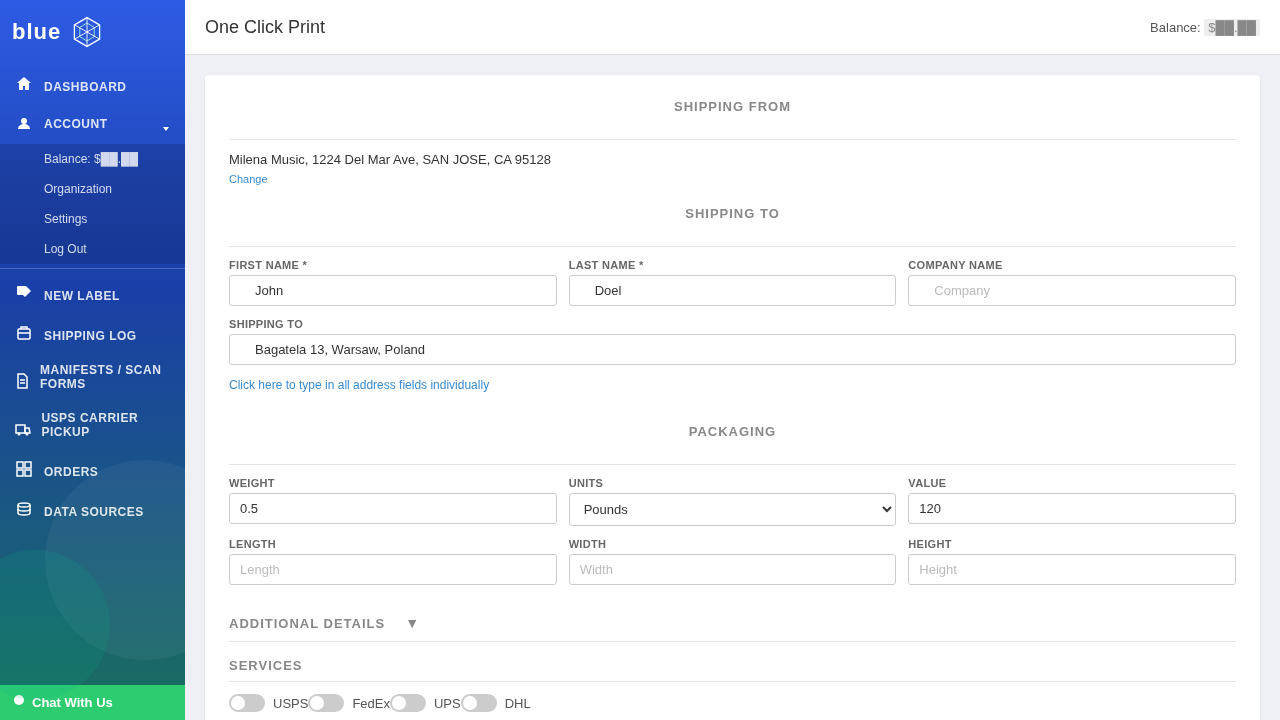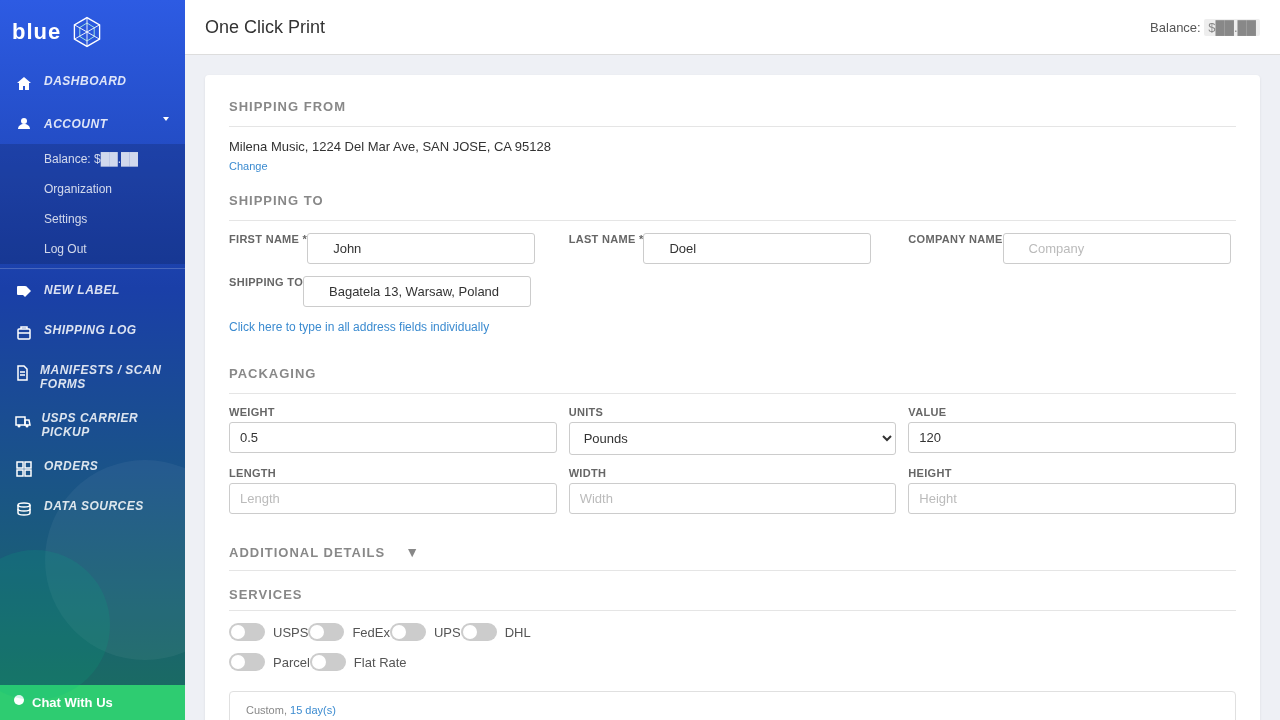--- a/index.html
+++ b/index.html
@@ -33,30 +33,29 @@
       width: 36px;
       height: 36px;
     }
     #sidebar-nav {
       flex: 1;
       display: flex;
       flex-direction: column;
     }
     .nav-item {
       display: flex;
-      align-items: flex-start;
+      align-items: flex-end;
       gap: 10px;
       padding: 10px 14px;
       color: rgba(255,255,255,0.85);
       cursor: pointer;
       font-size: 12px;
       font-weight: 600;
       letter-spacing: 0.5px;
       text-transform: uppercase;
-      font-style: italic;
     }
     .nav-icon { width: 20px; height: 20px; display: flex; align-items: center; justify-content: center; }
     .nav-sub {
       background: rgba(0,0,0,0.15);
       padding: 0;
     }
     .nav-sub-item {
       padding: 8px 14px 8px 44px;
       color: rgba(255,255,255,0.8);
       cursor: pointer;
@@ -107,30 +106,31 @@
       padding: 24px;
       box-shadow: 0 1px 3px rgba(0,0,0,0.08);
     }
     .section-title {
       font-size: 13px;
       font-weight: 700;
       color: #888;
       letter-spacing: 1px;
       text-transform: uppercase;
       margin-bottom: 12px;
-      padding-bottom: 12px;
+      padding-bottom: 25px;
       border-bottom: 1px solid #e5e5e5;
+      text-align: center;
     }
     .section { margin-bottom: 20px; }
 
     .shipping-from-address { font-size: 13px; color: #333; margin-bottom: 4px; }
     .change-link { color: #3b8bd0; cursor: pointer; font-size: 11px; text-decoration: none; }
 
     .form-row { display: flex; gap: 12px; margin-bottom: 12px; }
-    .form-group { display: flex; flex: 1; }
+    .form-group { display: flex; flex-direction: column; flex: 1; }
     .form-group label { font-size: 11px; color: #666; margin-bottom: 4px; font-weight: 600; text-transform: uppercase; letter-spacing: 0.3px; }
     .form-group input, .form-group select {
       border: 1px solid #ccc;
       border-radius: 3px;
       padding: 7px 25px;
       font-size: 13px;
       color: #333;
       background: white;
       outline: none;
     }

